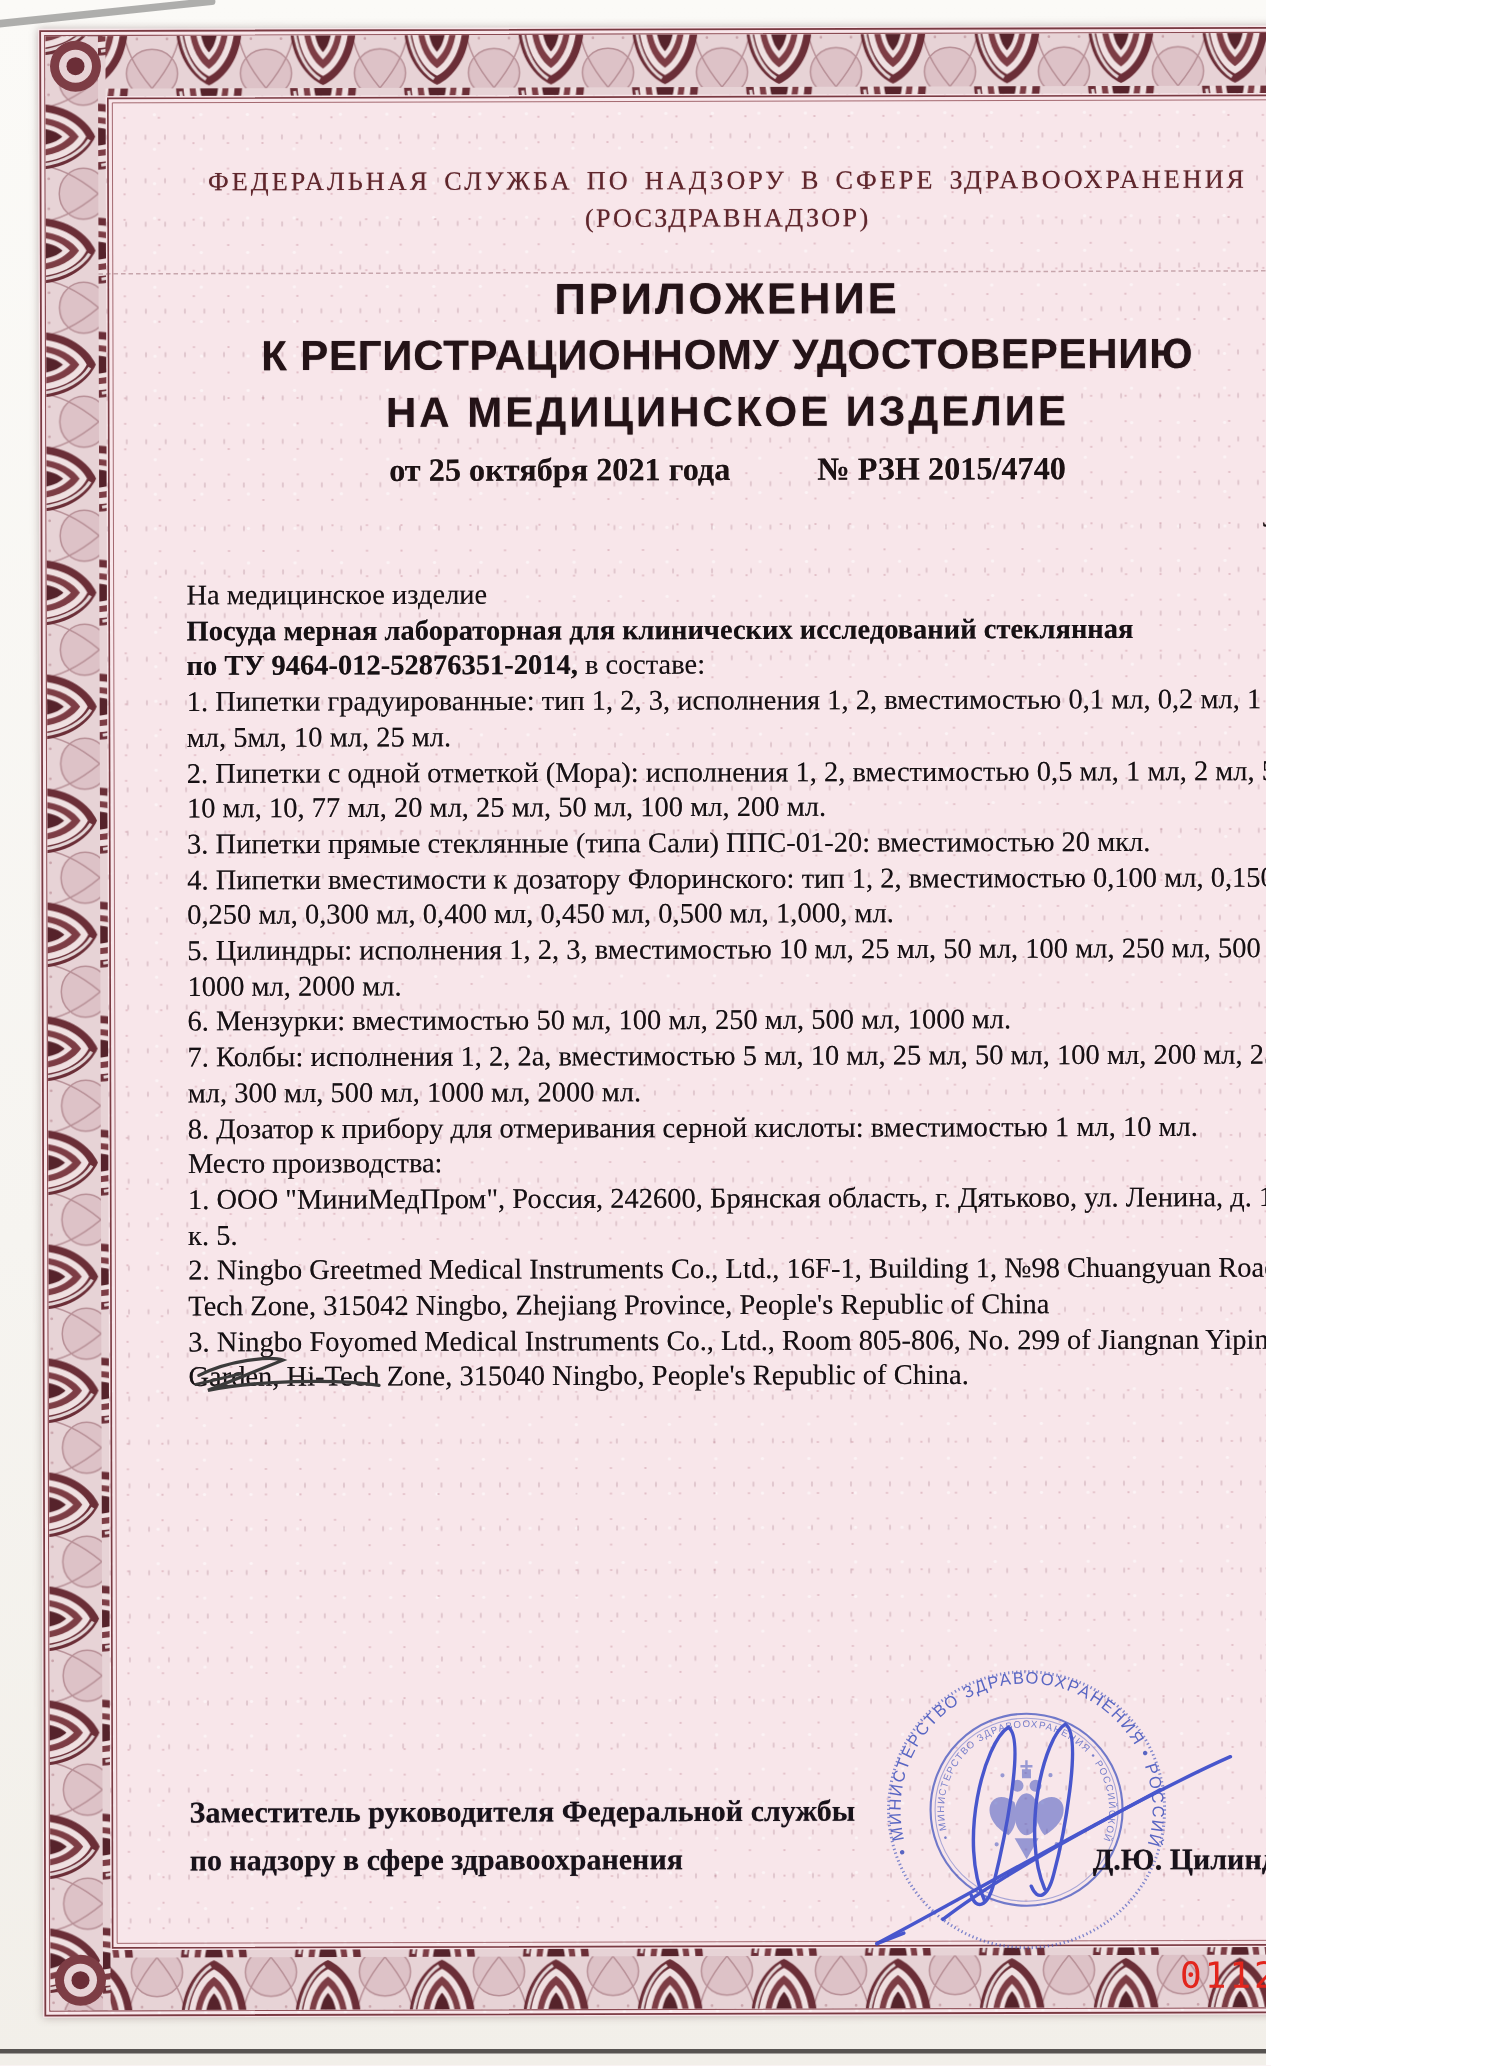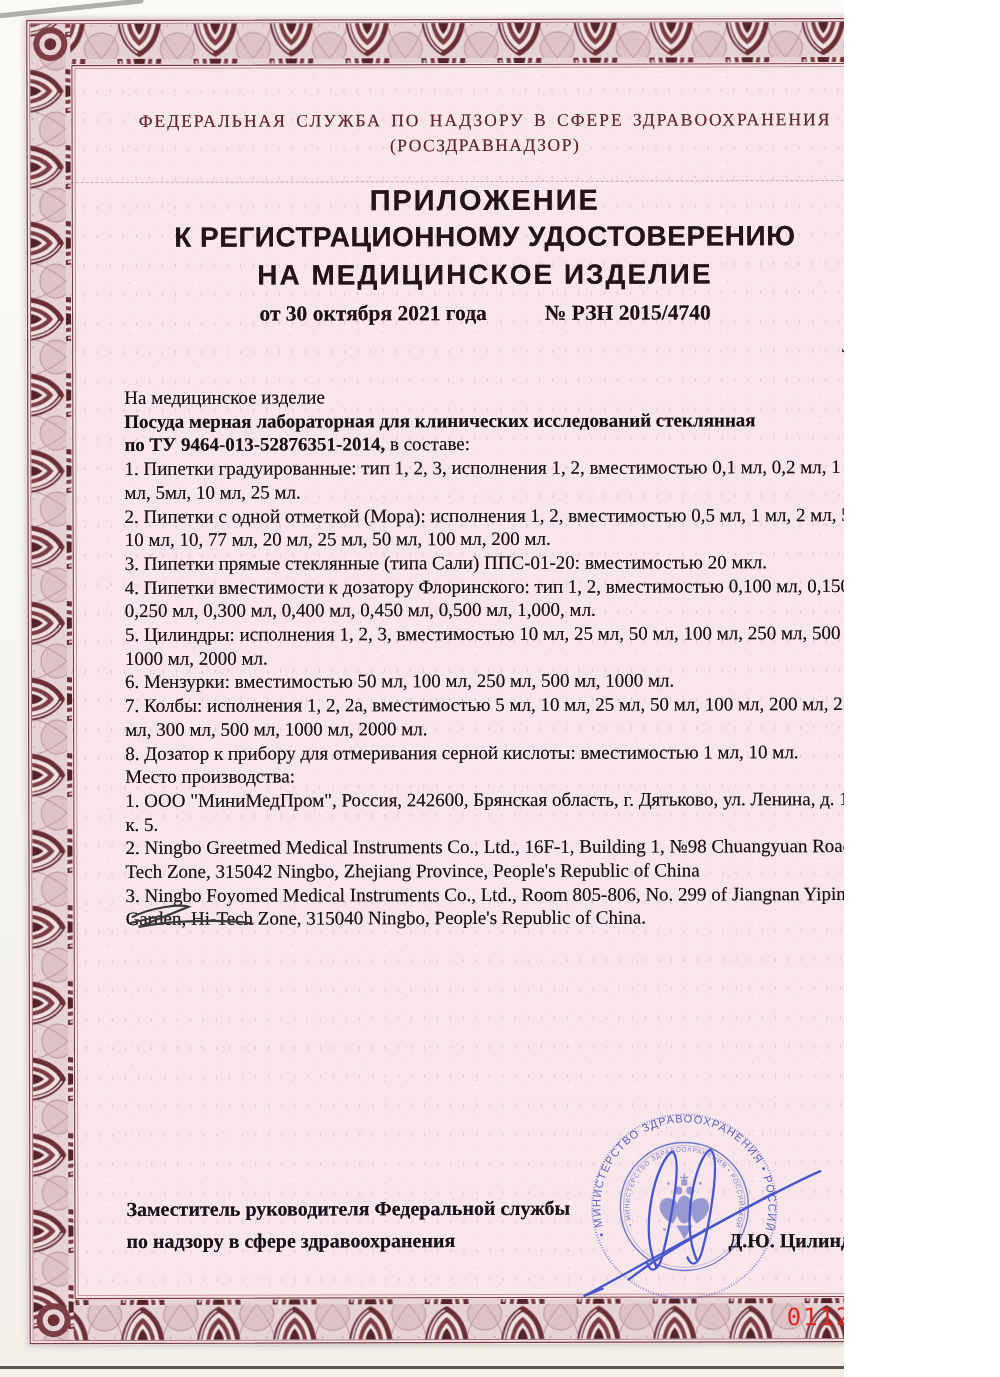--- a/index.html
+++ b/index.html
@@ -160,28 +160,28 @@
     <div class="content">
 
       <div class="authority auth1 center">ФЕДЕРАЛЬНАЯ СЛУЖБА ПО НАДЗОРУ В СФЕРЕ ЗДРАВООХРАНЕНИЯ</div>
       <div class="authority auth2 center">(РОСЗДРАВНАДЗОР)</div>
       <div class="divider"></div>
 
       <div class="title title1 center">ПРИЛОЖЕНИЕ</div>
       <div class="title title2 center">К РЕГИСТРАЦИОННОМУ УДОСТОВЕРЕНИЮ</div>
       <div class="title title3 center">НА МЕДИЦИНСКОЕ ИЗДЕЛИЕ</div>
 
-      <div class="dateline"><span>от 30 октября 2021 года</span><span class="gap"></span><span>№  РЗН 2015/4740</span></div>
+      <div class="dateline"><span>от 25 октября 2021 года</span><span class="gap"></span><span>№  РЗН 2015/4740</span></div>
 
       <div class="sheet">Лист 1</div>
 
       <div class="body-text">
         <p>На медицинское изделие</p>
         <p class="b">Посуда мерная лабораторная для клинических исследований стеклянная</p>
-        <p><span class="b">по ТУ 9464-013-52876351-2014,</span><span> в составе:</span></p>
+        <p><span class="b">по ТУ 9464-012-52876351-2014,</span><span> в составе:</span></p>
         <p>1. Пипетки градуированные: тип 1, 2, 3, исполнения 1, 2, вместимостью 0,1 мл, 0,2 мл, 1 мл, 2 мл, 5мл, 10 мл, 25 мл.</p>
         <p>2. Пипетки с одной отметкой (Мора): исполнения 1, 2, вместимостью 0,5 мл, 1 мл, 2 мл, 5 мл, 10 мл, 10, 77 мл, 20 мл, 25 мл, 50 мл, 100 мл, 200 мл.</p>
         <p>3. Пипетки прямые стеклянные (типа Сали) ППС-01-20: вместимостью 20 мкл.</p>
         <p>4. Пипетки вместимости к дозатору Флоринского: тип 1, 2, вместимостью 0,100 мл, 0,150 мл, 0,250 мл, 0,300 мл, 0,400 мл, 0,450 мл, 0,500 мл, 1,000, мл.</p>
         <p>5. Цилиндры: исполнения 1, 2, 3, вместимостью 10 мл, 25 мл, 50 мл, 100 мл, 250 мл, 500 мл, 1000 мл, 2000 мл.</p>
         <p>6. Мензурки: вместимостью 50 мл, 100 мл, 250 мл, 500 мл, 1000 мл.</p>
         <p>7. Колбы: исполнения 1, 2, 2а, вместимостью 5 мл, 10 мл, 25 мл, 50 мл, 100 мл, 200 мл, 250 мл, 300 мл, 500 мл, 1000 мл, 2000 мл.</p>
         <p>8. Дозатор к прибору для отмеривания серной кислоты: вместимостью 1 мл, 10 мл.</p>
         <p>Место производства:</p>
         <p>1. ООО "МиниМедПром", Россия, 242600, Брянская область, г. Дятьково, ул. Ленина, д. 182, к. 5.</p>

